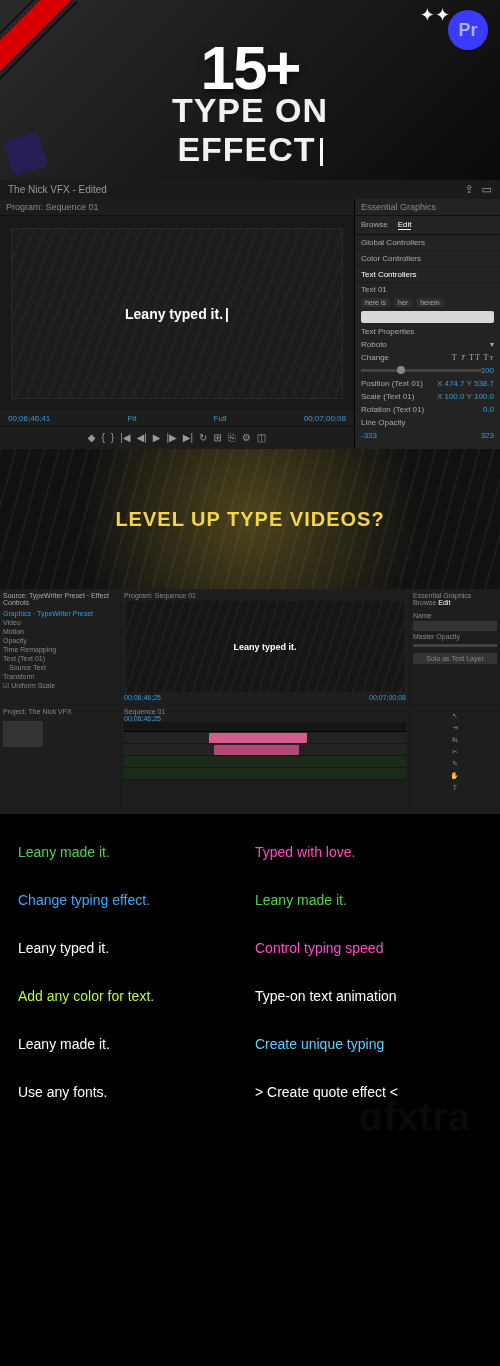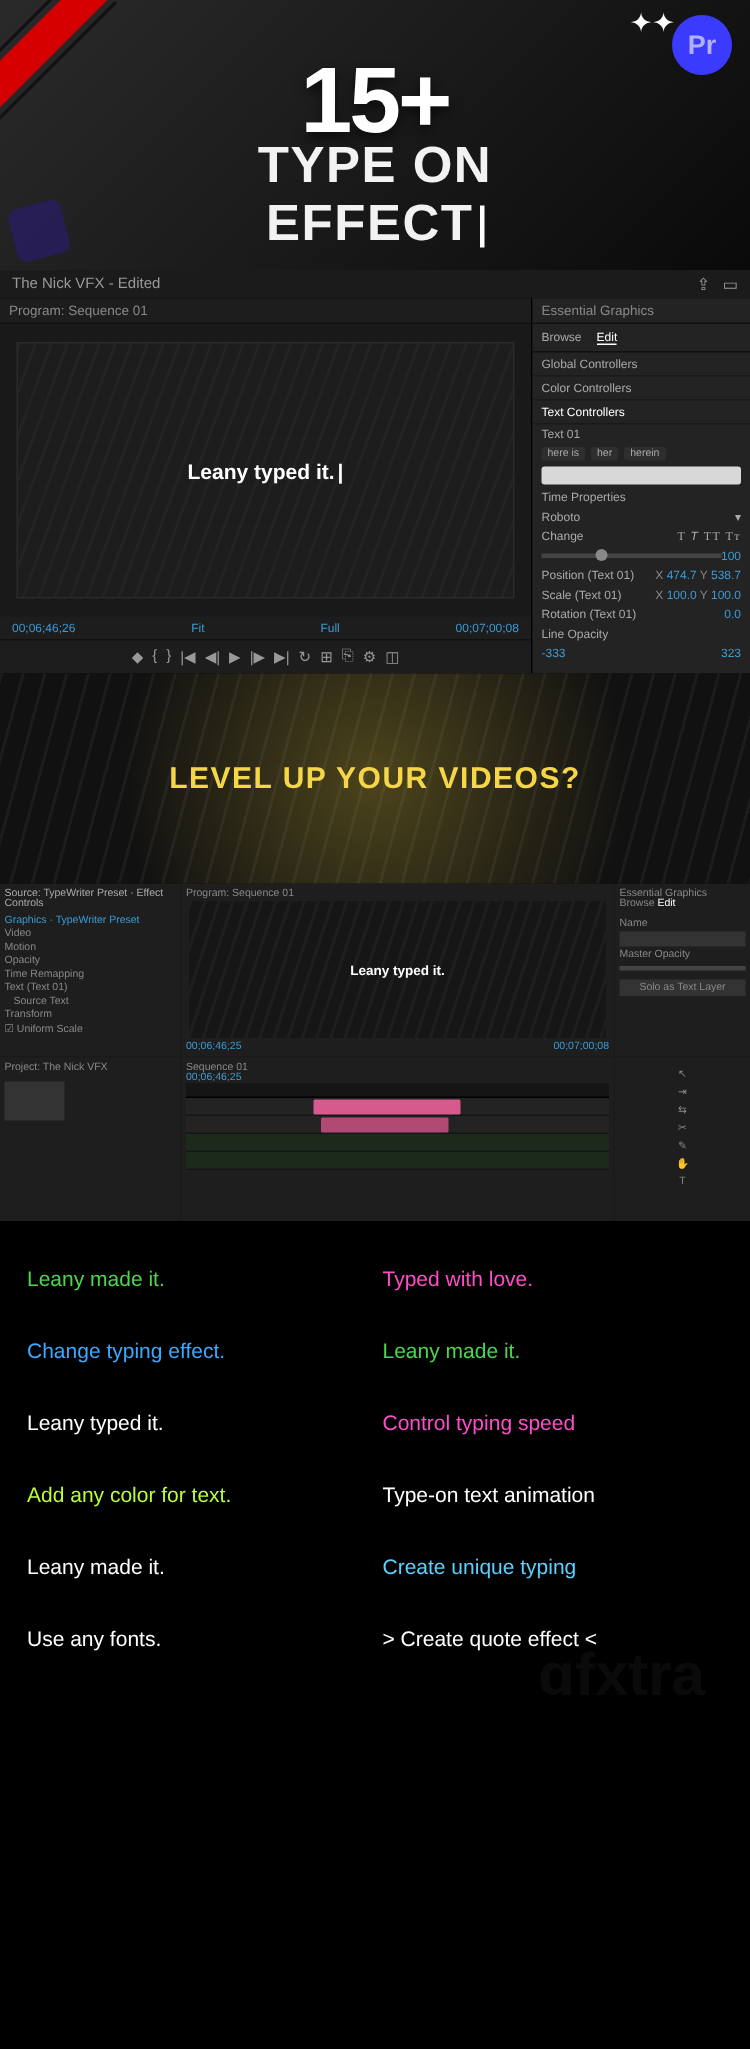--- a/index.html
+++ b/index.html
@@ -90,21 +90,21 @@
 
 <div class="workspace">
   <div class="program">
     <div class="tabline">Program: Sequence 01</div>
     <div class="prev">
       <div class="prev-box">
         <span class="prev-txt">Leany typed it.</span>
       </div>
     </div>
     <div class="tc-row">
-      <span>00;06;46;26</span>
+      <span>00;06;46;41</span>
       <span>Fit</span>
       <span>Full</span>
       <span>00;07;00;08</span>
     </div>
     <div class="transport">
       <span>◆</span>
       <span>{</span>
       <span>}</span>
       <span>|◀</span>
       <span>◀|</span>
@@ -131,21 +131,21 @@
     <div class="eg-row">
         <span>Text 01</span>
       </div>
     <div class="eg-pills">
       <span class="pill">here is</span>
       <span class="pill">her</span>
       <span class="pill">herein</span>
     </div>
     <div class="eg-input" title="your text here"></div>
     <div class="eg-row">
-        <span>Time Properties</span>
+        <span>Text Properties</span>
       </div>
     <div class="eg-row">
         <span>Roboto</span>
         <span>▾</span>
       </div>
     <div class="eg-row">
       <span>Change</span>
       <span class="fontbtns">T <i>T</i> TT Tт</span>
     </div>
     <div class="eg-row">
@@ -170,21 +170,21 @@
         <span>Line Opacity</span>
       </div>
     <div class="eg-row">
         <span class="eg-val">-333</span>
         <span class="eg-val">323</span>
       </div>
   </div>
 </div>
 
 <div class="levelup">
-  <span class="levelup-txt">LEVEL UP YOUR VIDEOS?</span>
+  <span class="levelup-txt">LEVEL UP TYPE VIDEOS?</span>
 </div>
 
 <div class="ws2">
   <div class="ws2-topleft">
     <div class="hdr"><span>Source: TypeWriter Preset</span> · <span>Effect Controls</span></div>
     <div style="color:#3a9bd6">Graphics · TypeWriter Preset</div>
     <div>Video</div>
     <div>Motion</div>
     <div>Opacity</div>
     <div>Time Remapping</div>

